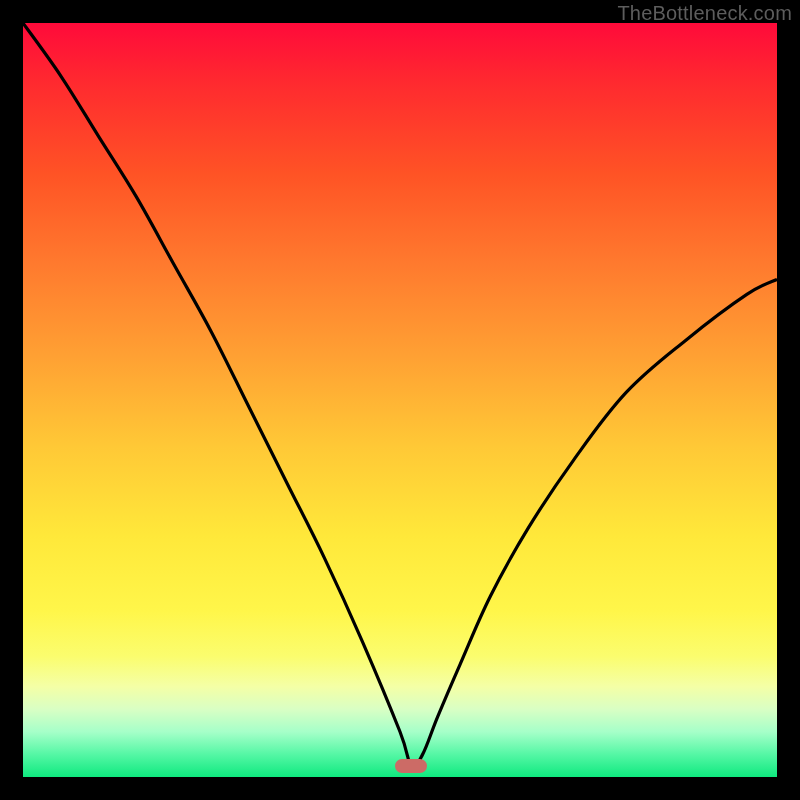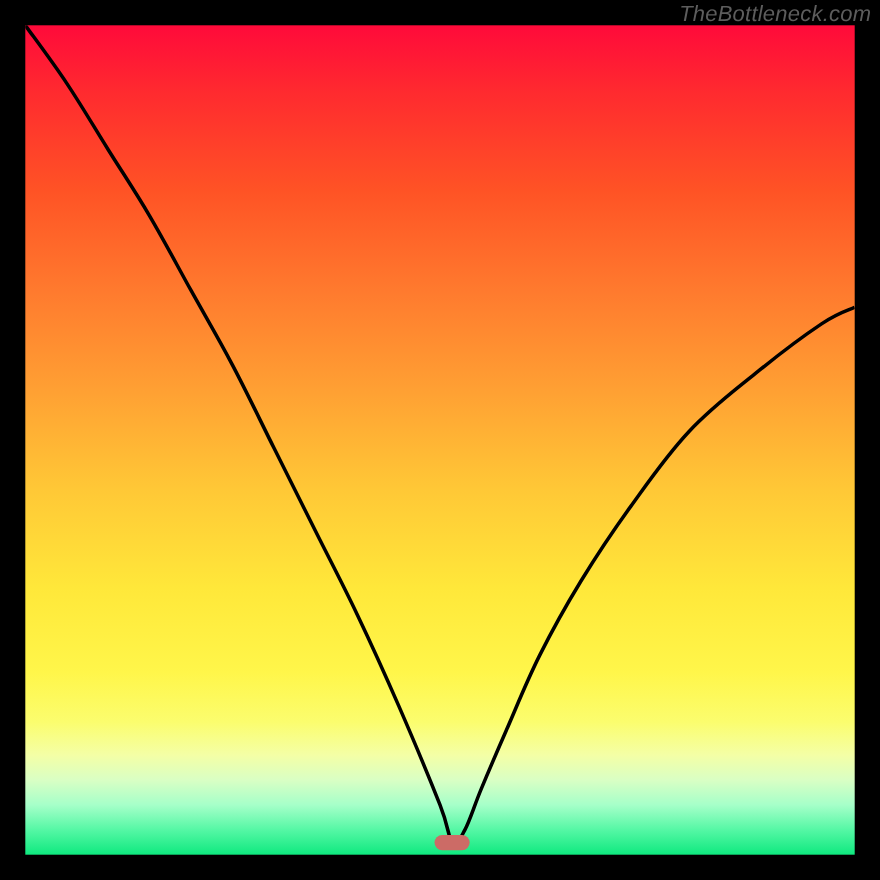--- a/index.html
+++ b/index.html
@@ -9,21 +9,20 @@
     height: 800px;
     background: #000;
     overflow: hidden;
     font-family: Arial, Helvetica, sans-serif;
   }
   .stage {
     position: relative;
     width: 800px;
     height: 800px;
     background: #000;
-    font-style: italic;
   }
   .plot {
     position: absolute;
     left: 23px;
     top: 23px;
     width: 754px;
     height: 754px;
     background: linear-gradient(
       to bottom,
       #ff0a3a 0%,

